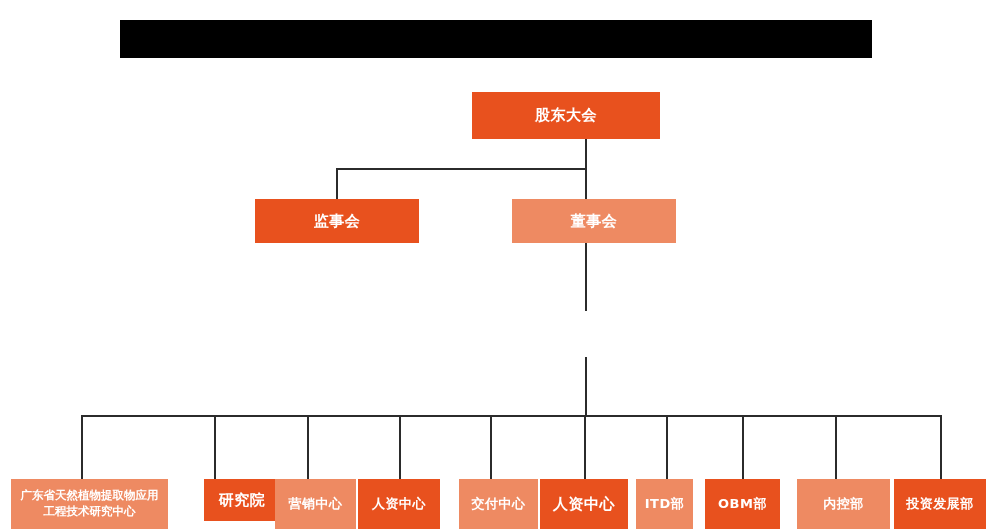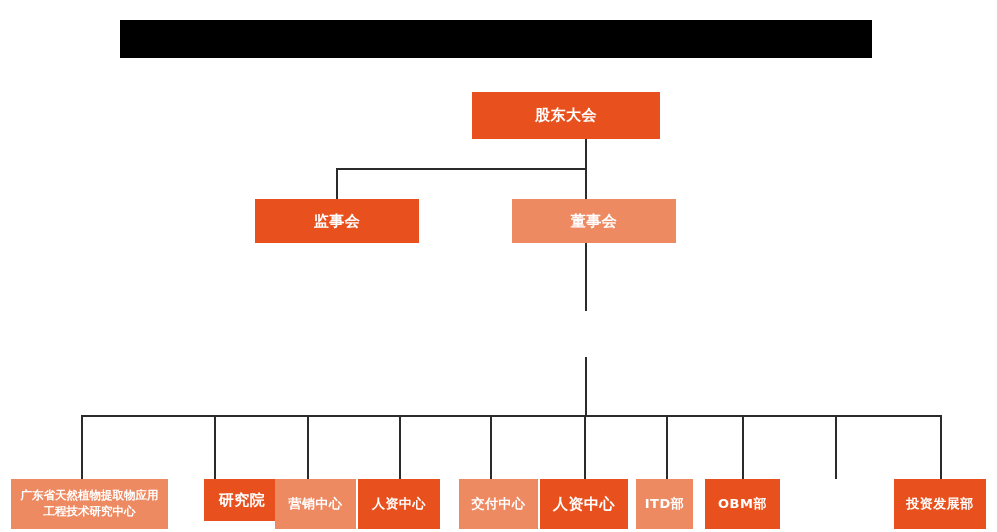--- a/index.html
+++ b/index.html
@@ -99,16 +99,17 @@
   <div class="node dark small" style="left:358px; top:479px; width:82px; height:50px;">人资中心</div>
 
   <div class="node light small" style="left:451px; top:479px; width:79px; height:50px;">交付中心</div>
 
   <div class="node dark" style="left:540px; top:479px; width:88px; height:50px;">人资中心</div>
 
   <div class="node light small" style="left:628px; top:479px; width:57px; height:50px;">ITD部</div>
 
   <div class="node dark small" style="left:705px; top:479px; width:75px; height:50px;">OBM部</div>
 
+  <div class="node light small" style="left:789px; top:479px; width:93px; height:50px;">内控部</div>
 
   <div class="node dark small" style="left:894px; top:479px; width:92px; height:50px;">投资发展部</div>
 
 </div>
 
 </body></html>

